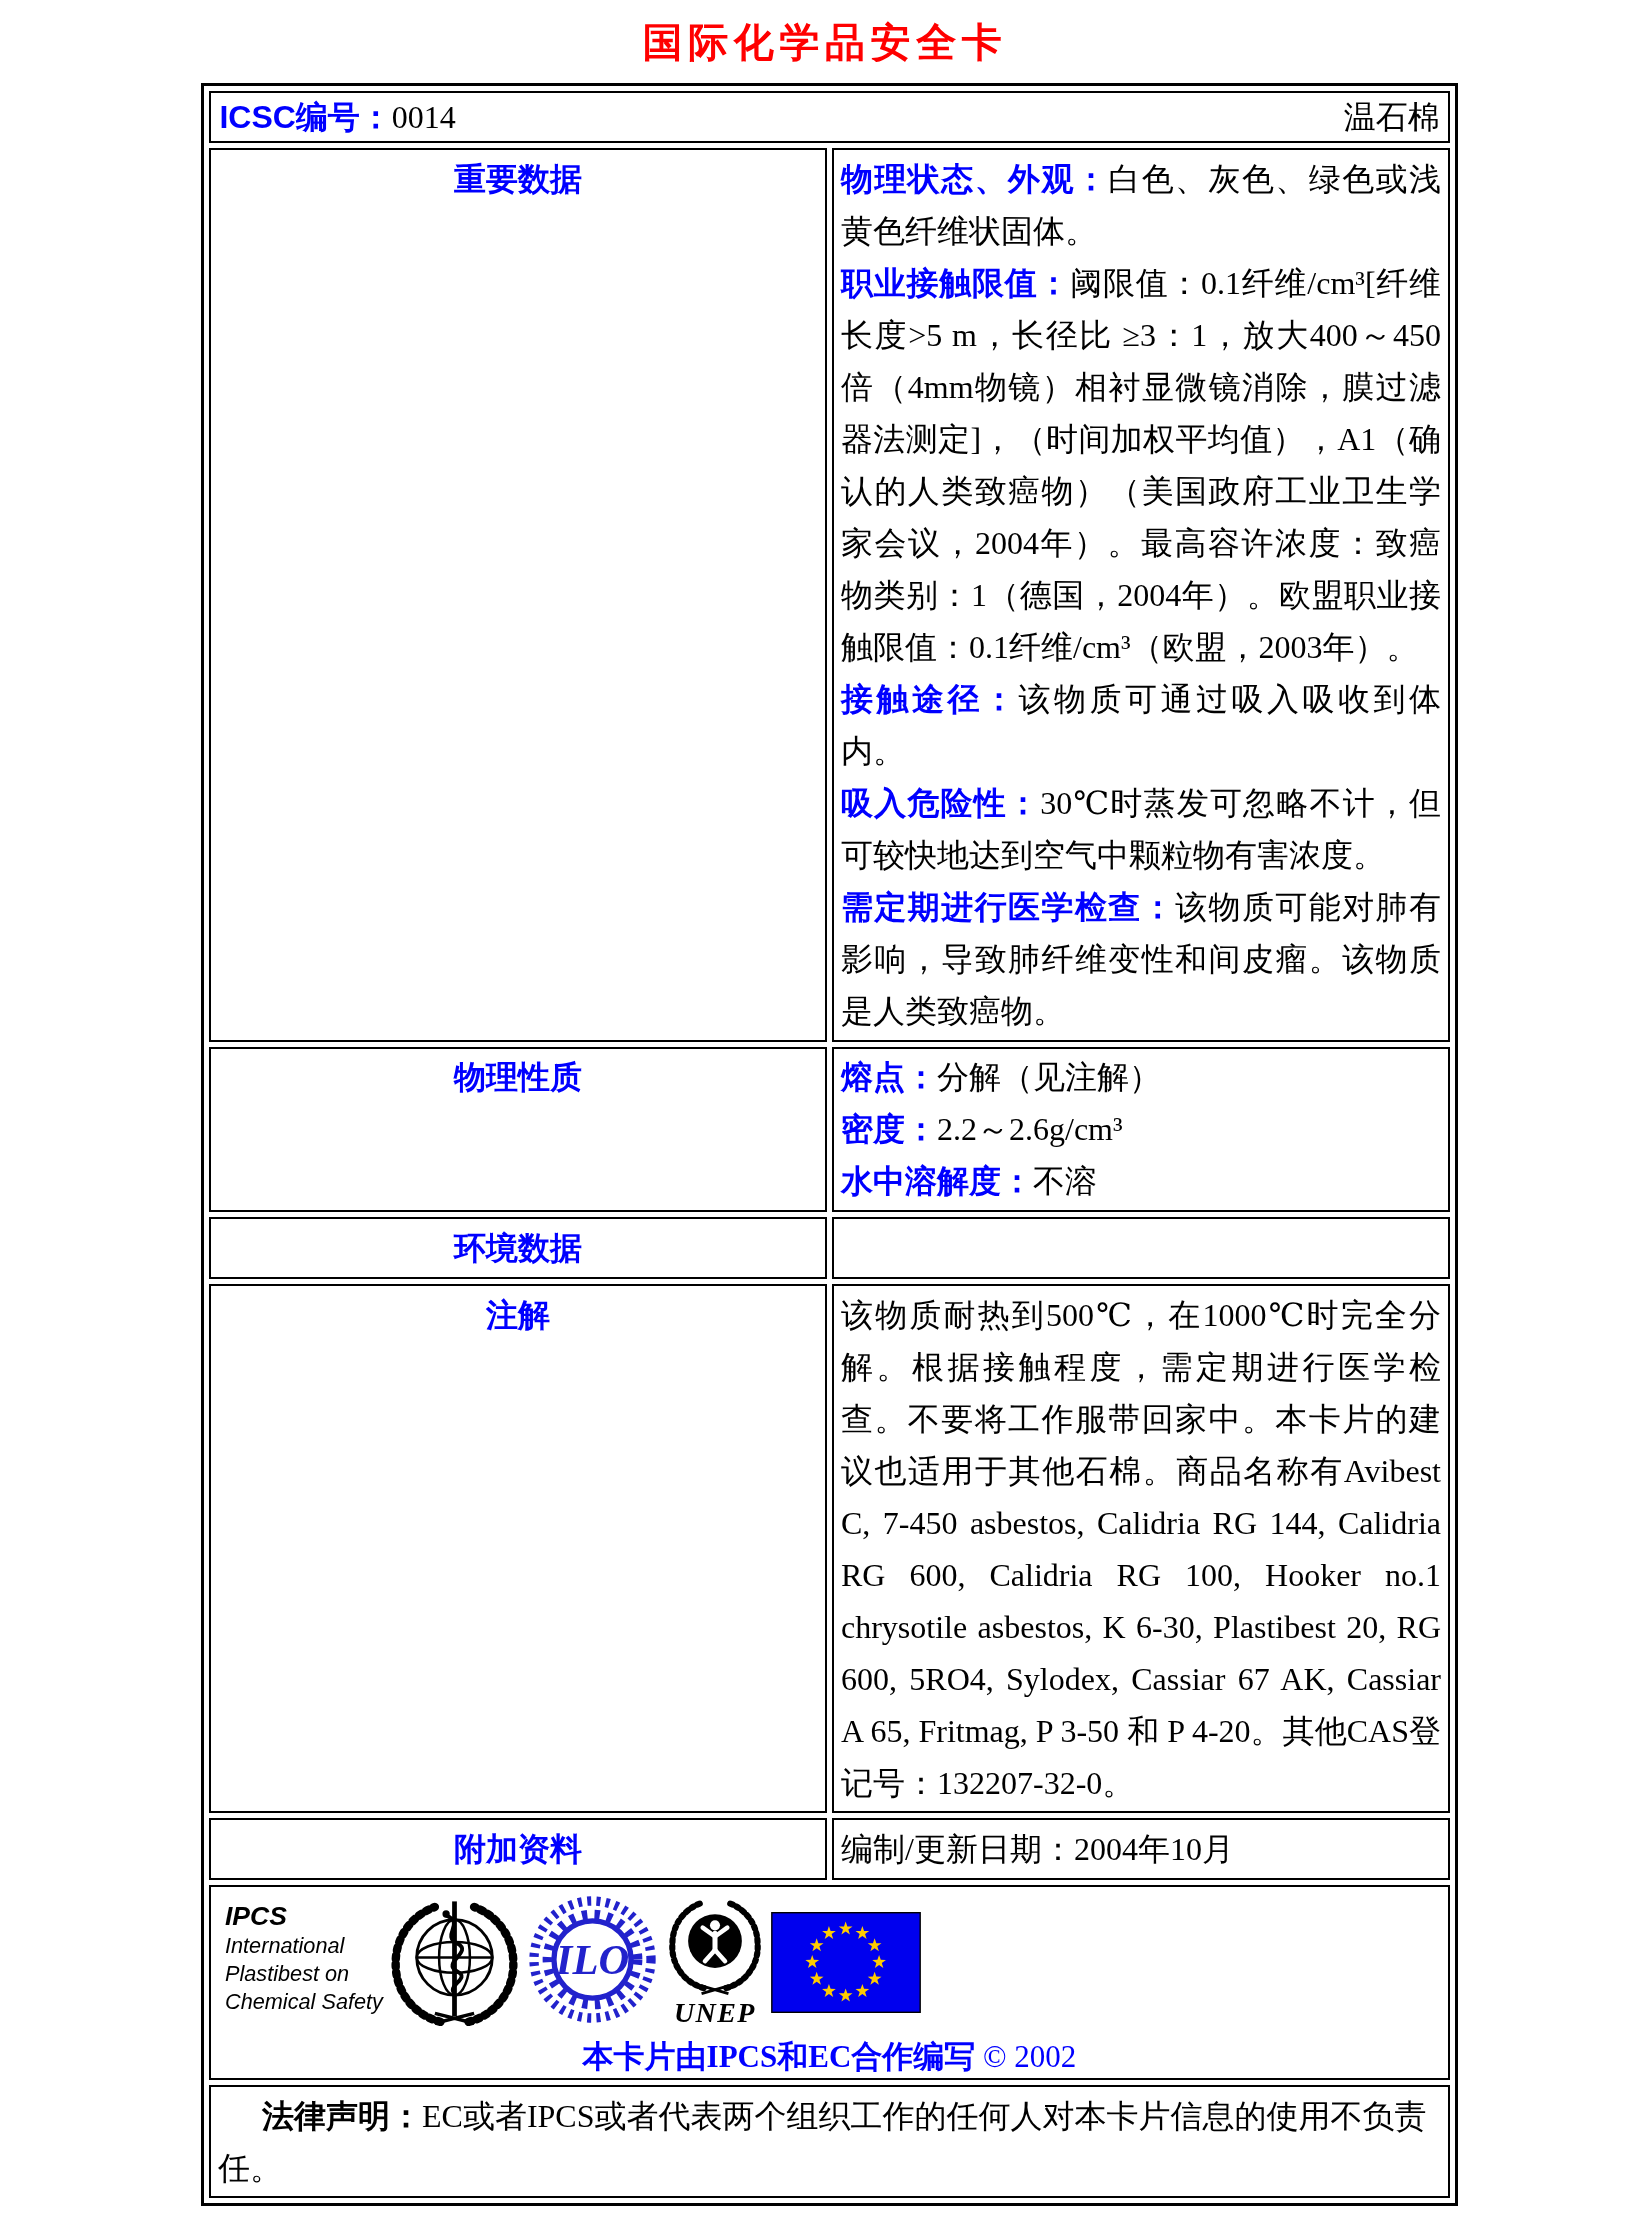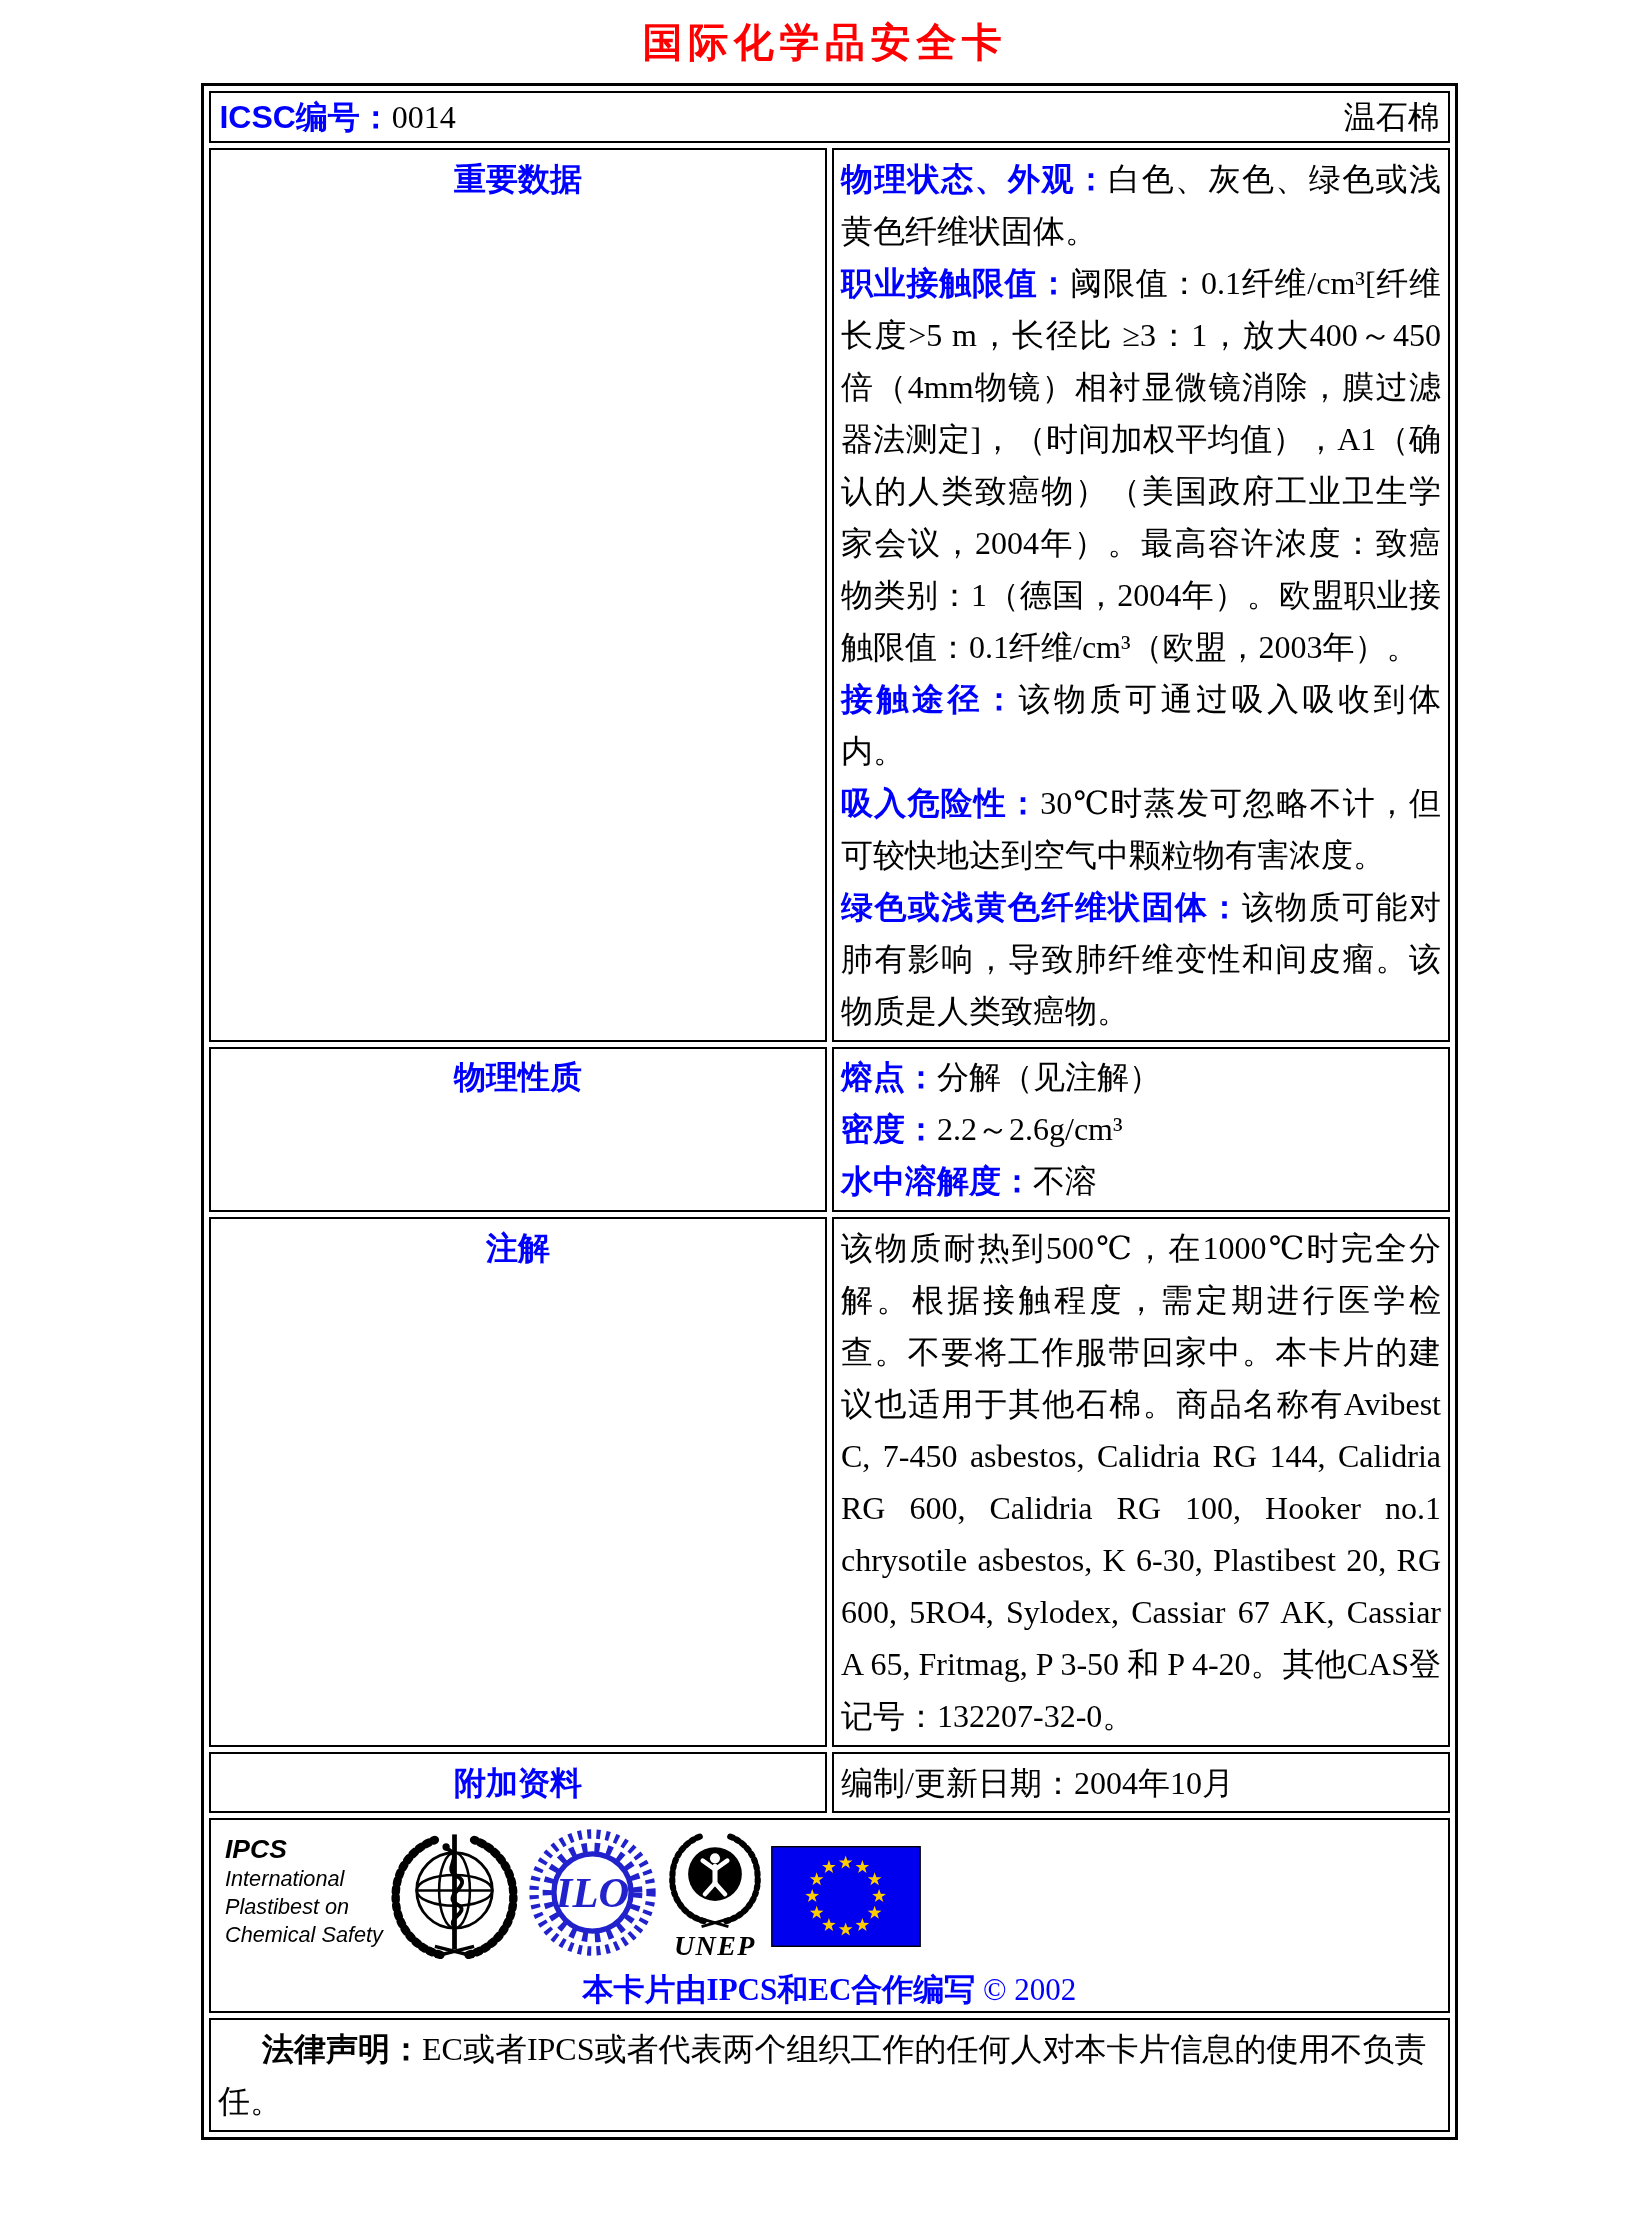--- a/index.html
+++ b/index.html
@@ -129,33 +129,37 @@
       </td>
     </tr>
 
     <tr>
       <td class="rowlabel">重要数据</td>
       <td class="cell-important">
         <p class="para"><span class="blue-label">物理状态、外观：</span><span>白色、灰色、绿色或浅黄色纤维状固体。</span></p>
         <p class="para"><span class="blue-label">职业接触限值：</span><span>阈限值：0.1纤维/cm³[纤维长度&gt;5 m，长径比 ≥3：1，放大400～450倍（4mm物镜）相衬显微镜消除，膜过滤器法测定]，（时间加权平均值），A1（确认的人类致癌物）（美国政府工业卫生学家会议，2004年）。最高容许浓度：致癌物类别：1（德国，2004年）。欧盟职业接触限值：0.1纤维/cm³（欧盟，2003年）。</span></p>
         <p class="para"><span class="blue-label">接触途径：</span><span>该物质可通过吸入吸收到体内。</span></p>
         <p class="para"><span class="blue-label">吸入危险性：</span><span>30℃时蒸发可忽略不计，但可较快地达到空气中颗粒物有害浓度。</span></p>
-        <p class="para"><span class="blue-label">绿色或浅黄色纤维状固体：</span><span>该物质可能对肺有影响，导致肺纤维变性和间皮瘤。该物质是人类致癌物。</span></p>
+        <p class="para"><span class="blue-label">需定期进行医学检查：</span><span>该物质可能对肺有影响，导致肺纤维变性和间皮瘤。该物质是人类致癌物。</span></p>
       </td>
     </tr>
 
     <tr>
       <td class="rowlabel">物理性质</td>
       <td class="cell-physical">
         <p class="para"><span class="blue-label">熔点：</span><span>分解（见注解）</span></p>
         <p class="para"><span class="blue-label">密度：</span><span>2.2～2.6g/cm³</span></p>
         <p class="para"><span class="blue-label">水中溶解度：</span><span>不溶</span></p>
       </td>
     </tr>
 
+    <tr>
+      <td class="rowlabel">环境数据</td>
+      <td class="cell-env"></td>
+    </tr>
 
     <tr>
       <td class="rowlabel">注解</td>
       <td class="cell-notes">
         <p class="para">该物质耐热到500℃，在1000℃时完全分解。根据接触程度，需定期进行医学检查。不要将工作服带回家中。本卡片的建议也适用于其他石棉。商品名称有Avibest C, 7-450 asbestos, Calidria RG 144, Calidria RG 600, Calidria RG 100, Hooker no.1 chrysotile asbestos, K 6-30, Plastibest 20, RG 600, 5RO4, Sylodex, Cassiar 67 AK, Cassiar A 65, Fritmag, P 3-50 和 P 4-20。其他CAS登记号：132207-32-0。</p>
       </td>
     </tr>
 
     <tr>
       <td class="rowlabel">附加资料</td>

